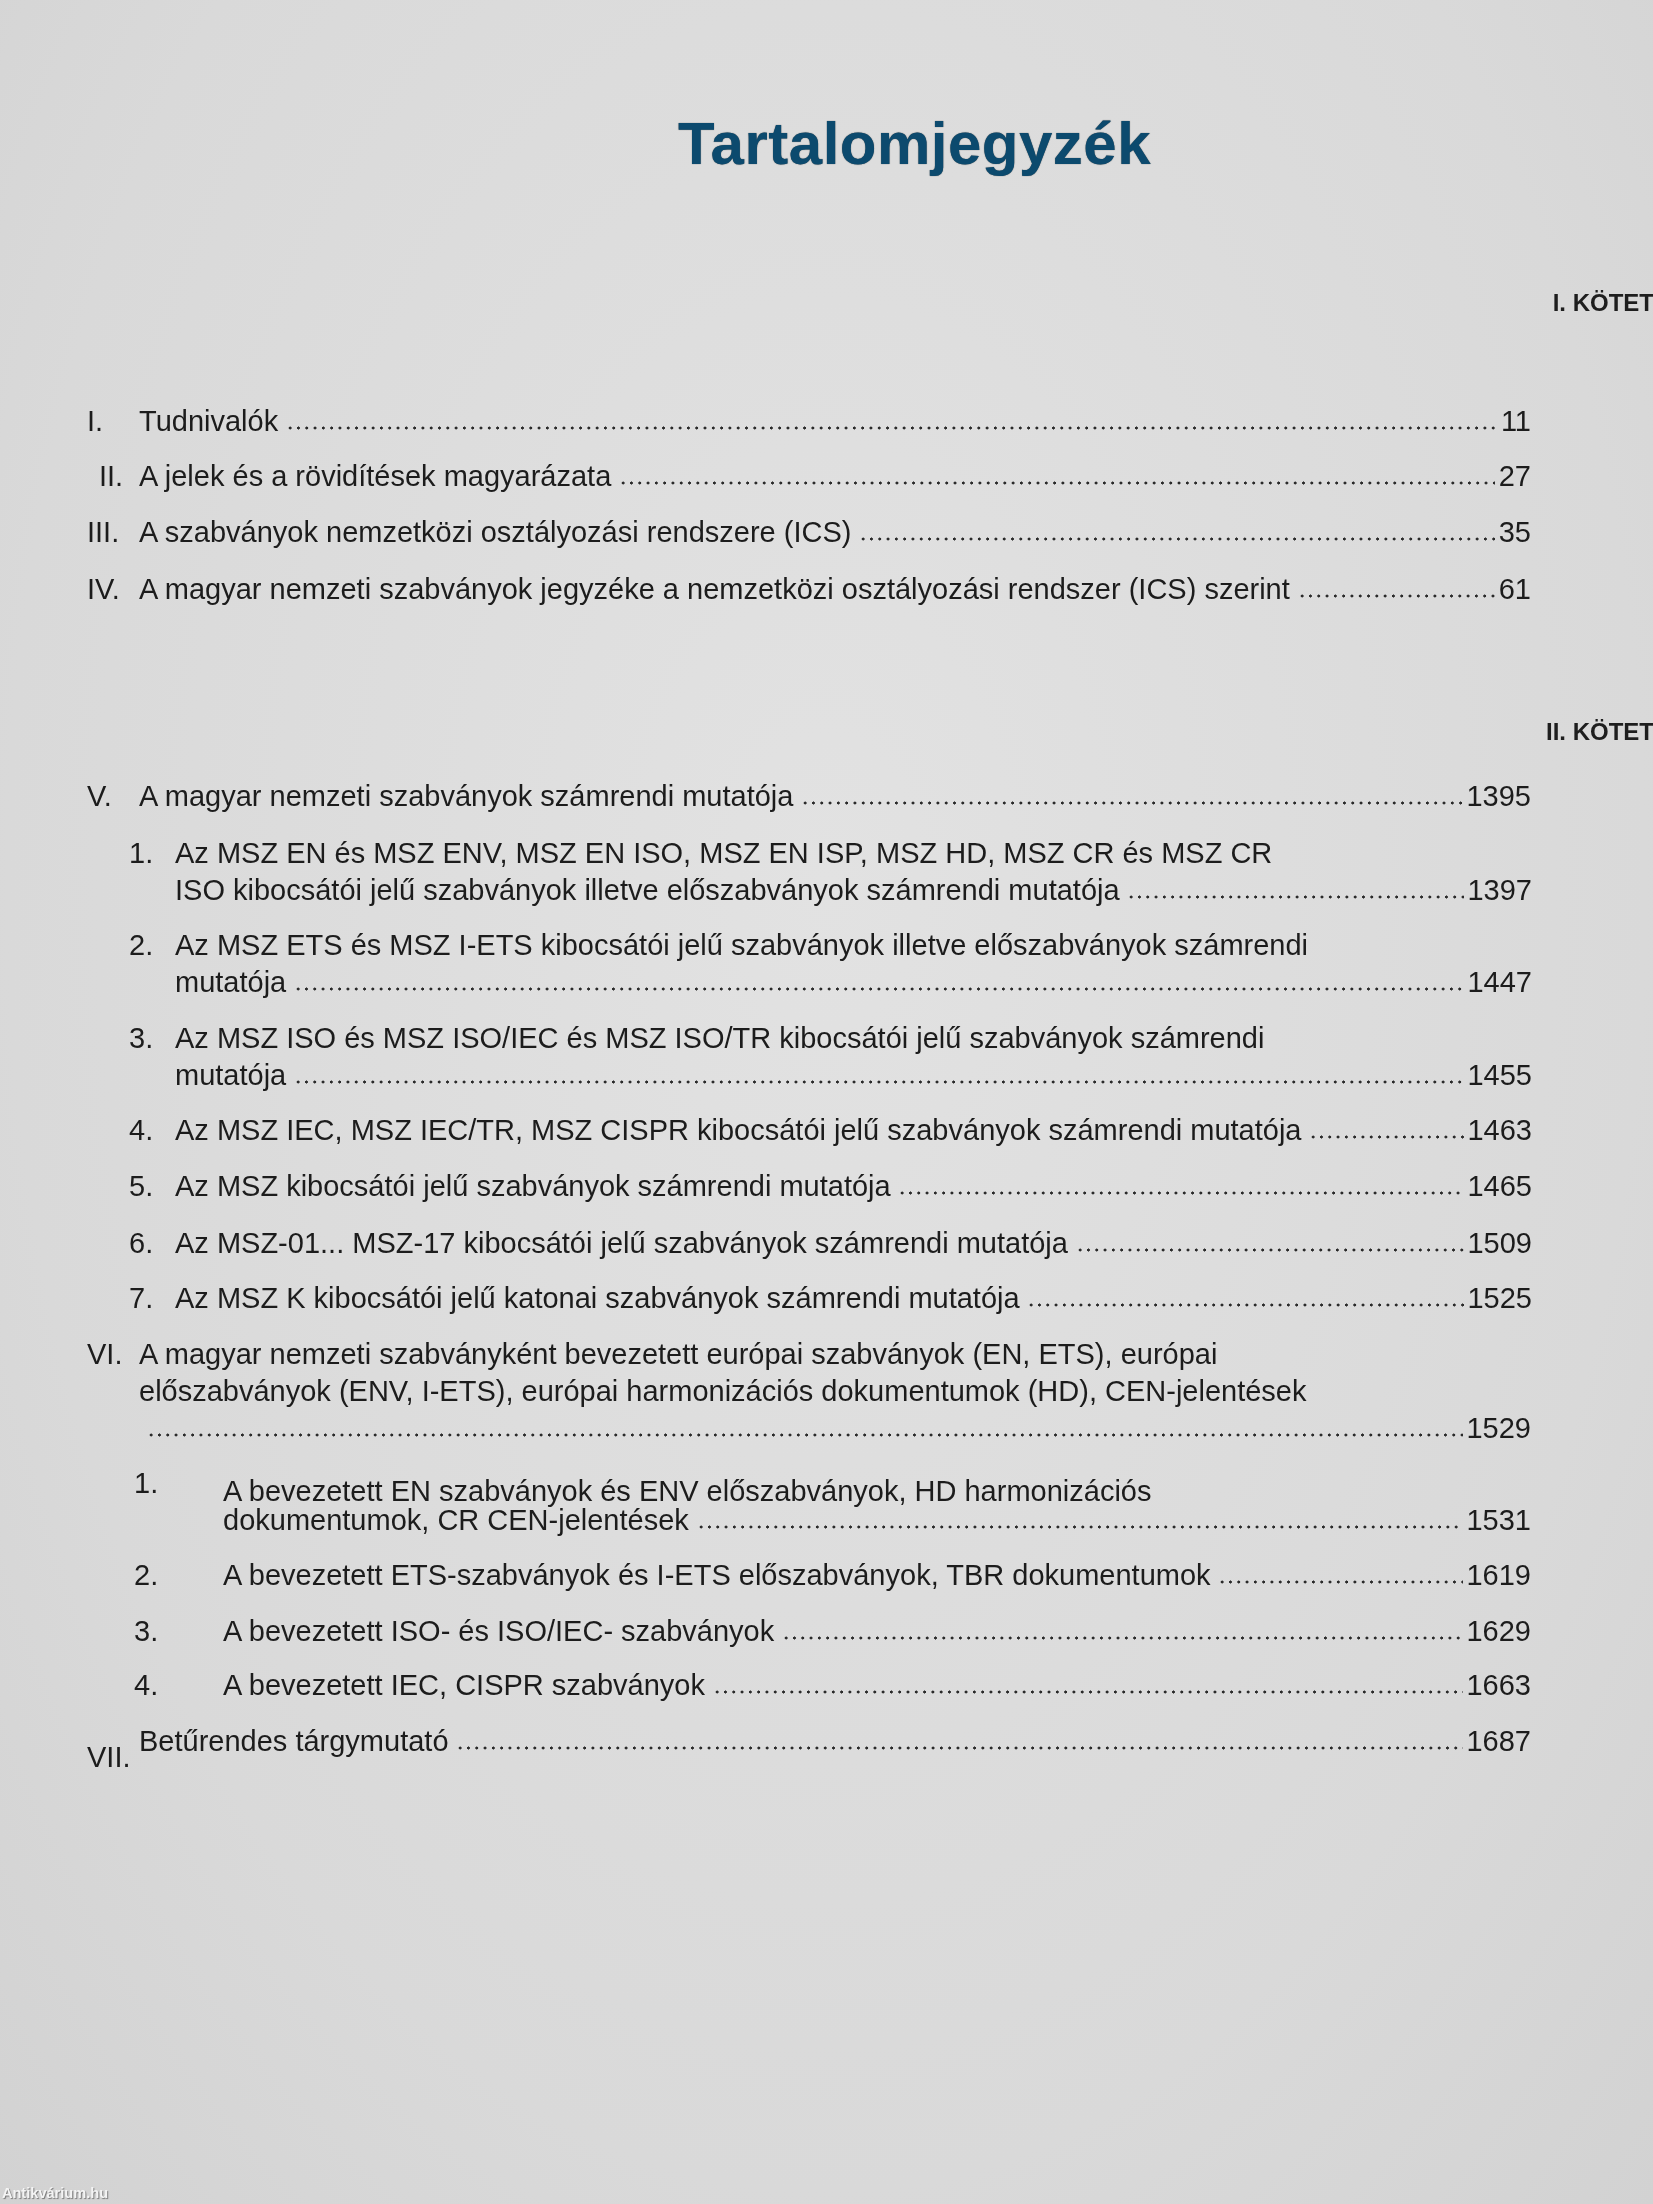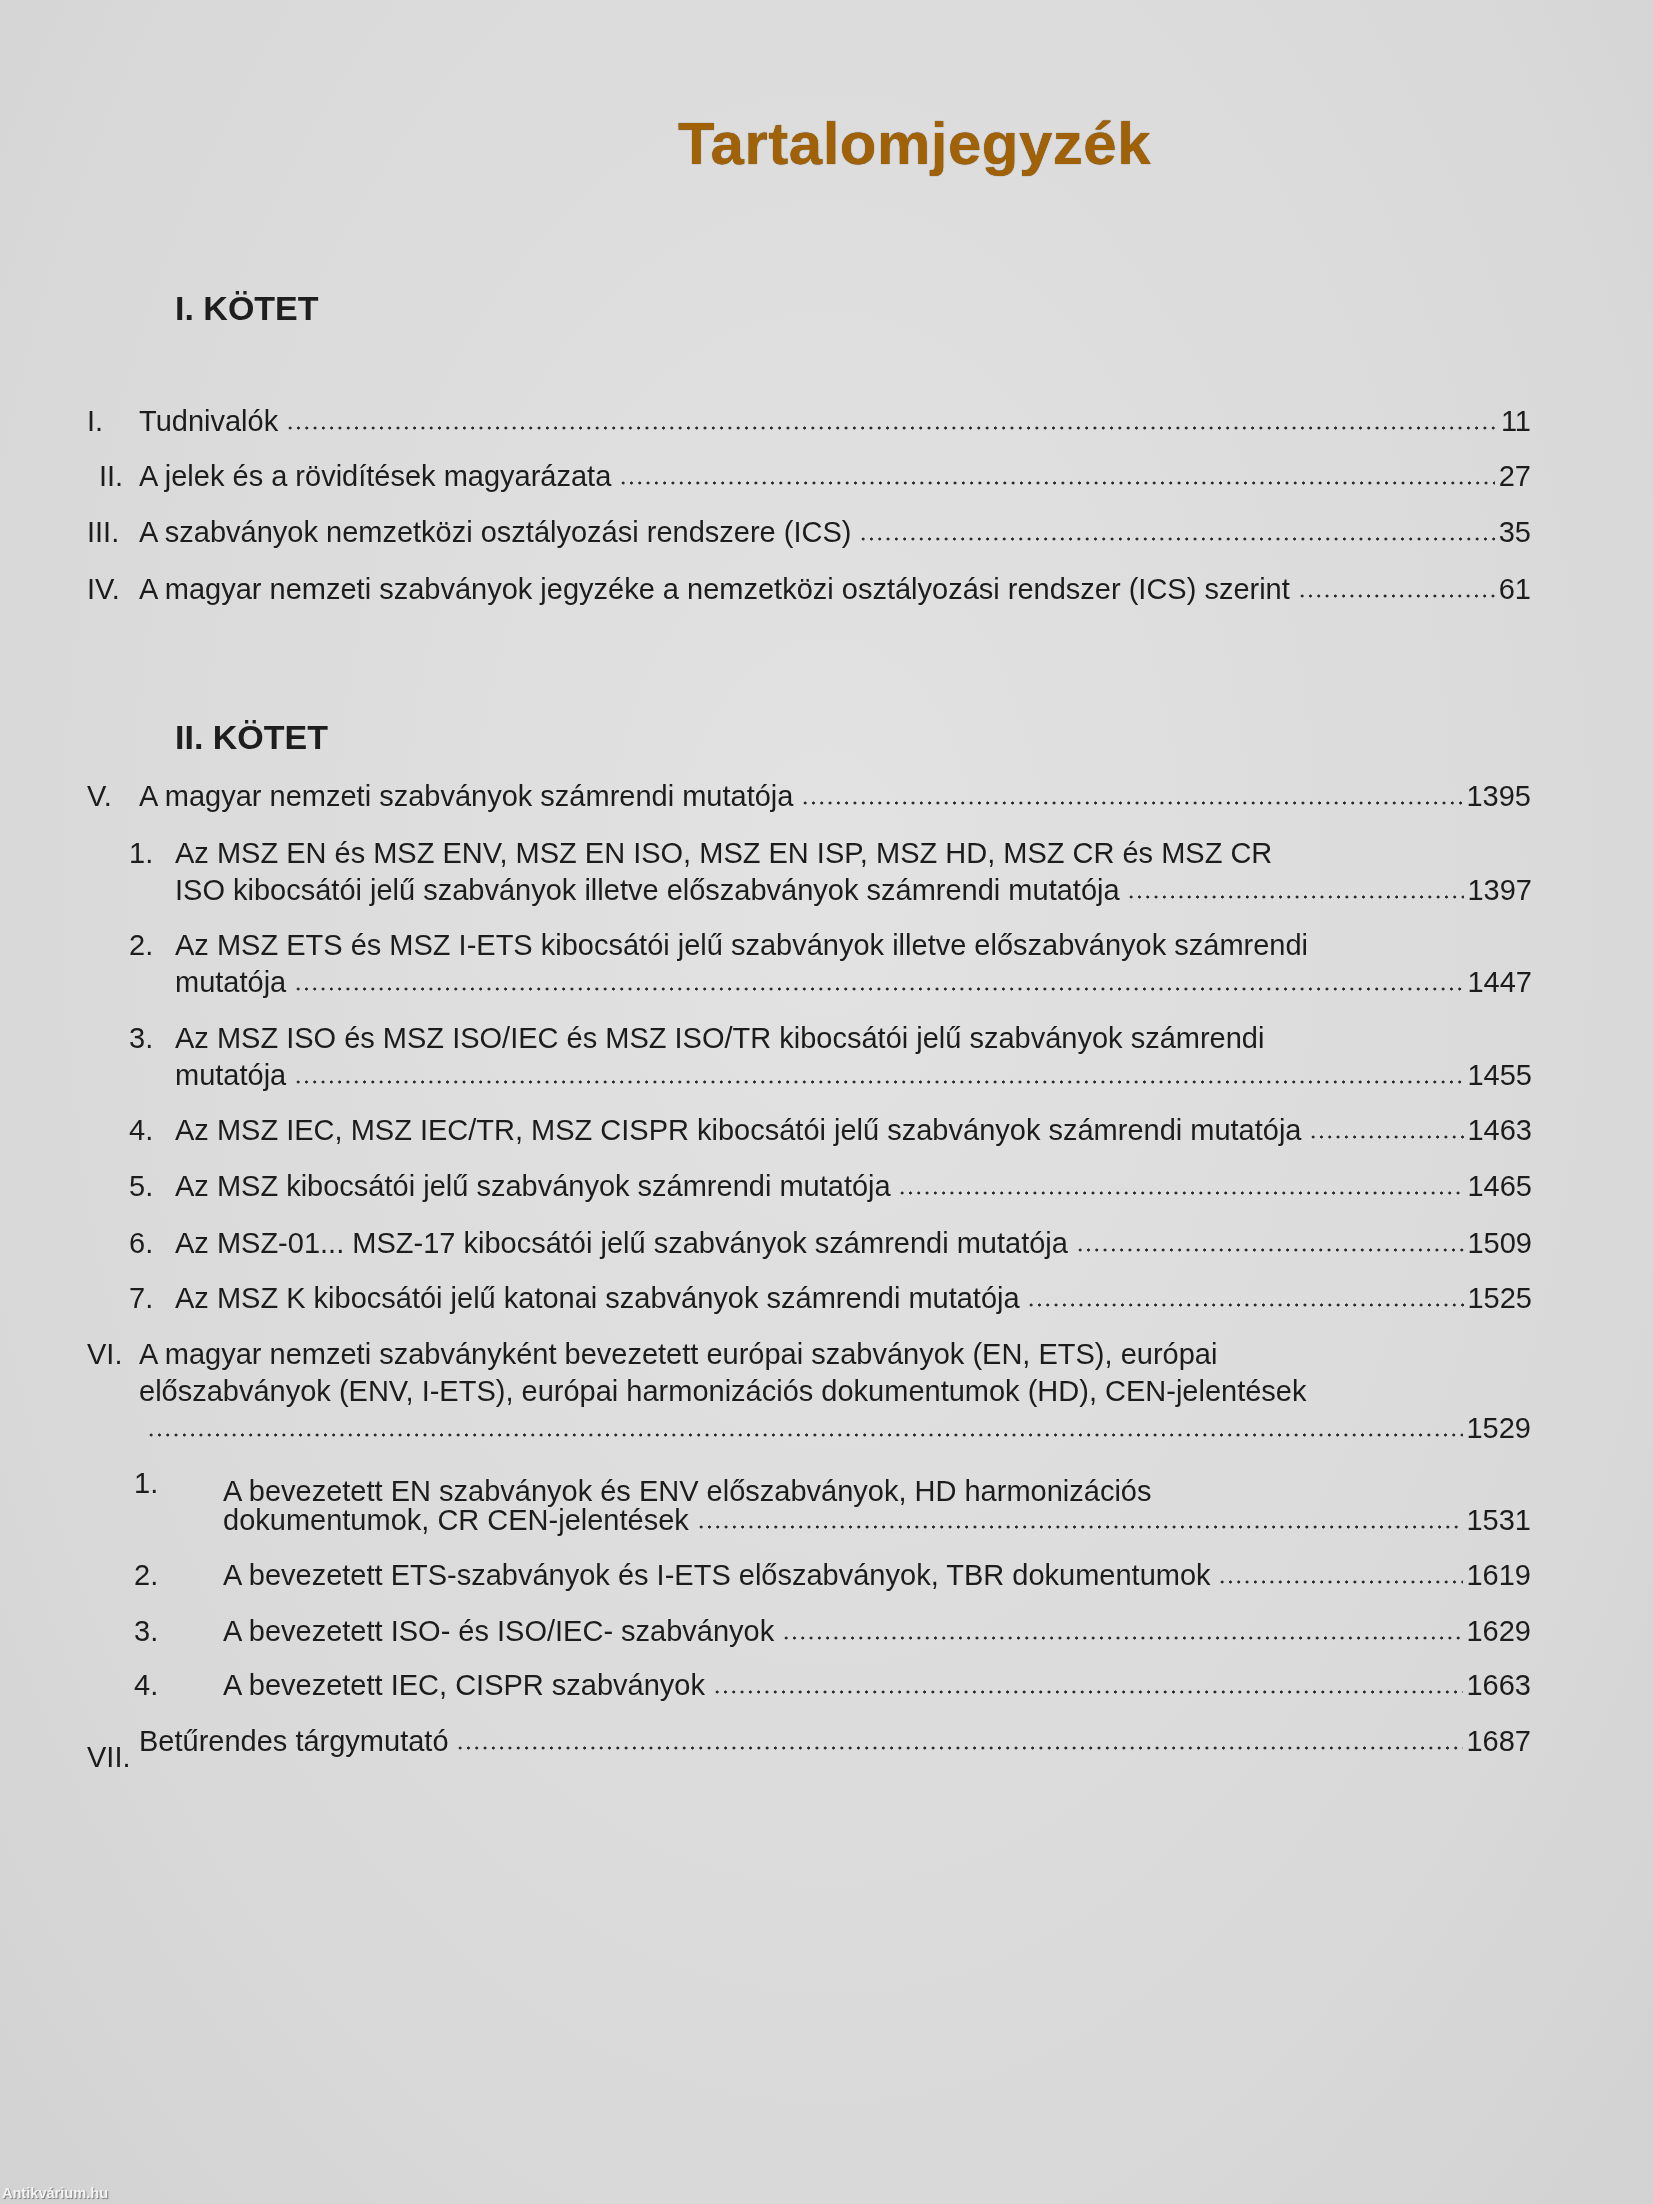--- a/index.html
+++ b/index.html
@@ -9,27 +9,27 @@
     background-image: radial-gradient(ellipse at 50% 40%, #e2e2e2 0%, #d9d9d9 70%, #d2d2d2 100%);
     font-family: "Liberation Sans", sans-serif;
     color: #1c1c1c;
     position: relative;
   }
   .page { position: absolute; left: 0; top: 0; width: 1654px; height: 2205px; }
 
   .title {
     position: absolute; left: 0; width: 100%; top: 109px;
     text-align: center; padding-left: 175px; box-sizing: border-box;
-    font-weight: bold; font-size: 60px; color: #a16207; letter-spacing: 0.5px;
+    font-weight: bold; font-size: 60px; color: #0c4a6e; letter-spacing: 0.5px;
     text-shadow: 0 0 1px #444;
   }
   .vol {
-    position: absolute; left: 0; width: 100%; text-align: left;
+    position: absolute; left: 0; width: 100%; text-align: right;
     padding-left: 175px; box-sizing: border-box;
-    font-weight: bold; font-size: 34px; color: #1e1e1e;
+    font-weight: bold; font-size: 24px; color: #1e1e1e;
   }
   .vol1 { top: 289px; }
   .vol2 { top: 718px; }
 
   .row {
     position: absolute; left: 0; width: 1654px; font-size: 29px; line-height: 37px;
   }
   .num { position: absolute; white-space: nowrap; }
   .line { position: absolute; display: flex; align-items: baseline; white-space: nowrap; }
   .txt { flex: 0 0 auto; }

